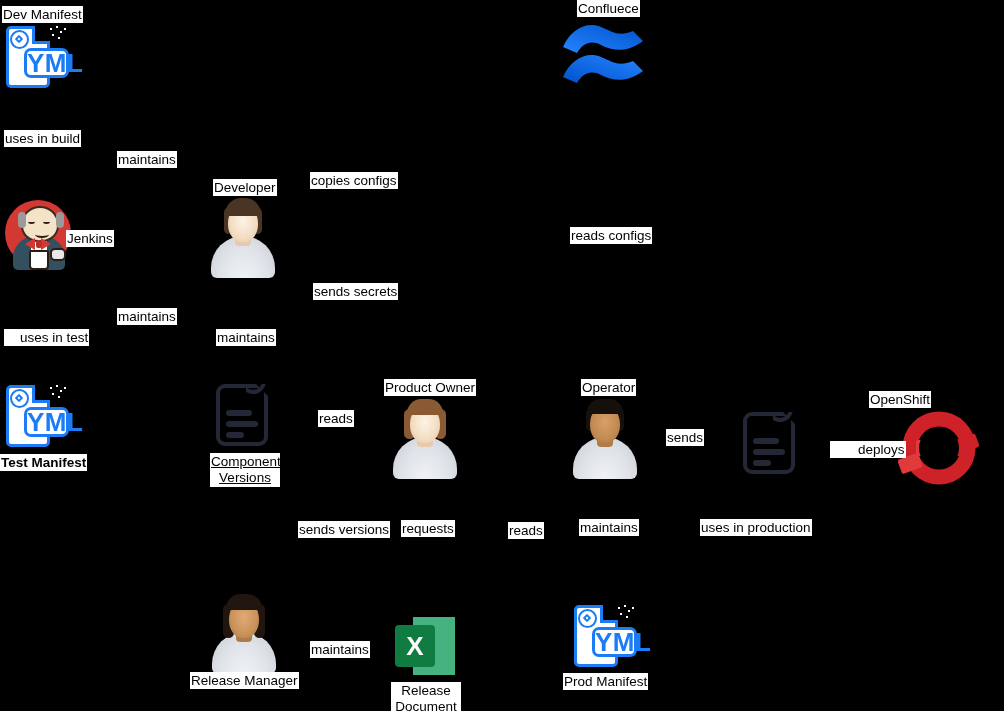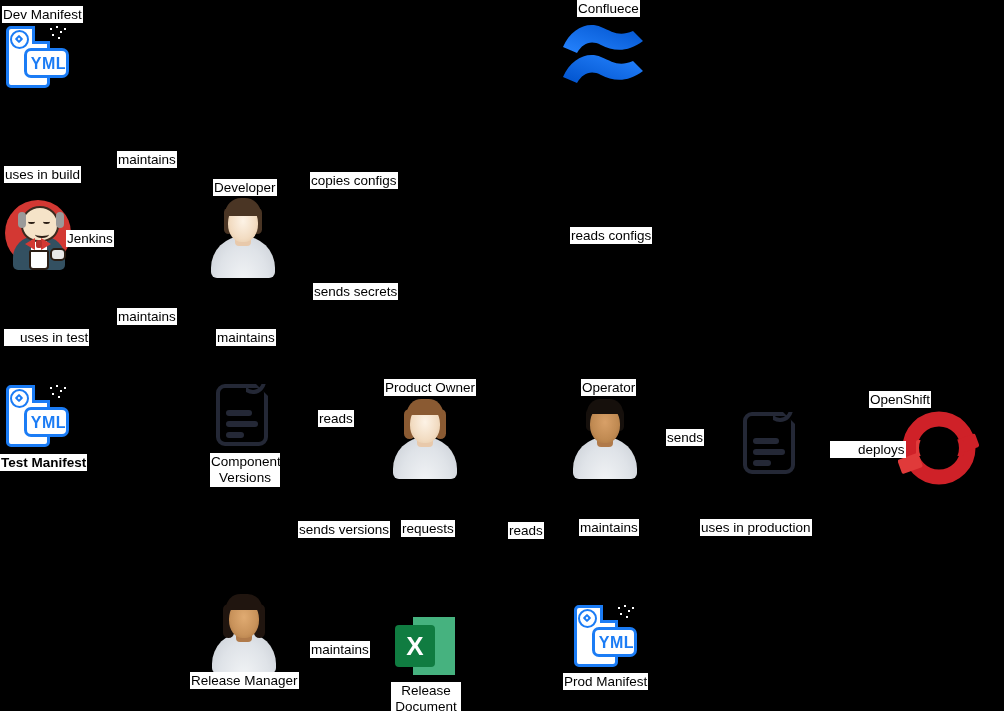--- a/index.html
+++ b/index.html
@@ -75,23 +75,23 @@
   .yml .ymlbadge {
     position: absolute; left: 20px; top: 24px;
     width: 45px; height: 30px;
     border: 3px solid #1b7cf5;
     border-radius: 7px;
     background: #ffffff;
     box-sizing: border-box;
     color: #1b7cf5;
     font-family: "Liberation Sans", sans-serif;
     font-weight: bold;
-    font-size: 16px;
+    font-size: 26px;
     line-height: 25px;
-    text-align: right;
+    text-align: left;
     letter-spacing: 0.5px;
   }
   .yml .dots { position: absolute; left: 44px; top: 2px; width: 22px; height: 22px; }
   .yml .dots i {
     position: absolute; width: 2px; height: 2px; background: #ffffff; display: block;
   }
 
   
   .docicon { position: absolute; width: 56px; height: 64px; }
   .docicon .body {
@@ -271,21 +271,21 @@
         <linearGradient id="cfg2" x1="1" y1="0" x2="0" y2="1">
           <stop offset="0%" stop-color="#0052cc"></stop>
             <stop offset="100%" stop-color="#2684ff"></stop>
         </linearGradient>
       </defs>
       <path d="M6 34 C14 16, 30 8, 44 14 C56 19, 62 24, 76 18 L86 28 C70 40, 56 38, 44 32 C34 27, 26 30, 20 40 Z" transform="translate(-2,-4)" fill="url(#cfg2)"></path>
       <path d="M6 66 C14 48, 30 40, 44 46 C56 51, 62 56, 76 50 L86 60 C70 72, 56 70, 44 64 C34 59, 26 62, 20 72 Z" transform="translate(-2,-6) scale(1,1)" fill="url(#cfg1)"></path>
     </svg>
   </div>
 
-  <div class="chip" style="left:4px; top:130px;margin-top:36px;">uses in build</div>
+  <div class="chip" style="left:4px; top:130px;">uses in build</div>
   <div class="chip" style="left:117px; top:151px;">maintains</div>
   <div class="chip" style="left:310px; top:172px;">copies configs</div>
   <div class="chip" style="left:570px; top:227px;">reads configs</div>
   <div class="chip" style="left:313px; top:283px;">sends secrets</div>
 
   <div class="jenkins" style="left:5px; top:200px;">
     <div class="circ"></div>
     <div class="suit"></div>
     <div class="shirt"></div>
     <div class="head"></div>
@@ -335,21 +335,21 @@
   <div class="chip" style="left:0px; top:454px;font-weight:bold;">Test Manifest</div>
 
   <div class="docicon" style="left:216px; top:384px;">
     <div class="body"></div>
     <div class="dogear"></div>
     <div class="dogear2"></div>
     <div class="ln ln1"></div>
     <div class="ln ln2"></div>
     <div class="ln ln3"></div>
   </div>
-  <div class="chip two-line" style="left:210px; top:453px; width:68px;">
+  <div class="chip two-line" style="left:210px; top:453px; width:68px;text-decoration:underline;">
     <span>Component</span><br>
     <span>Versions</span>
   </div>
 
   <div class="chip" style="left:384px; top:379px;">Product Owner</div>
   <div class="person" style="left:393px; top:397px;">
     <div class="shoulders"></div>
     <div class="neck"></div>
     <div class="hair-side-l" style="background:#8a5a32; width:11px; height:30px; left:11px;"></div>
     <div class="hair-side-r" style="background:#8a5a32; width:11px; height:30px; right:11px;"></div>

